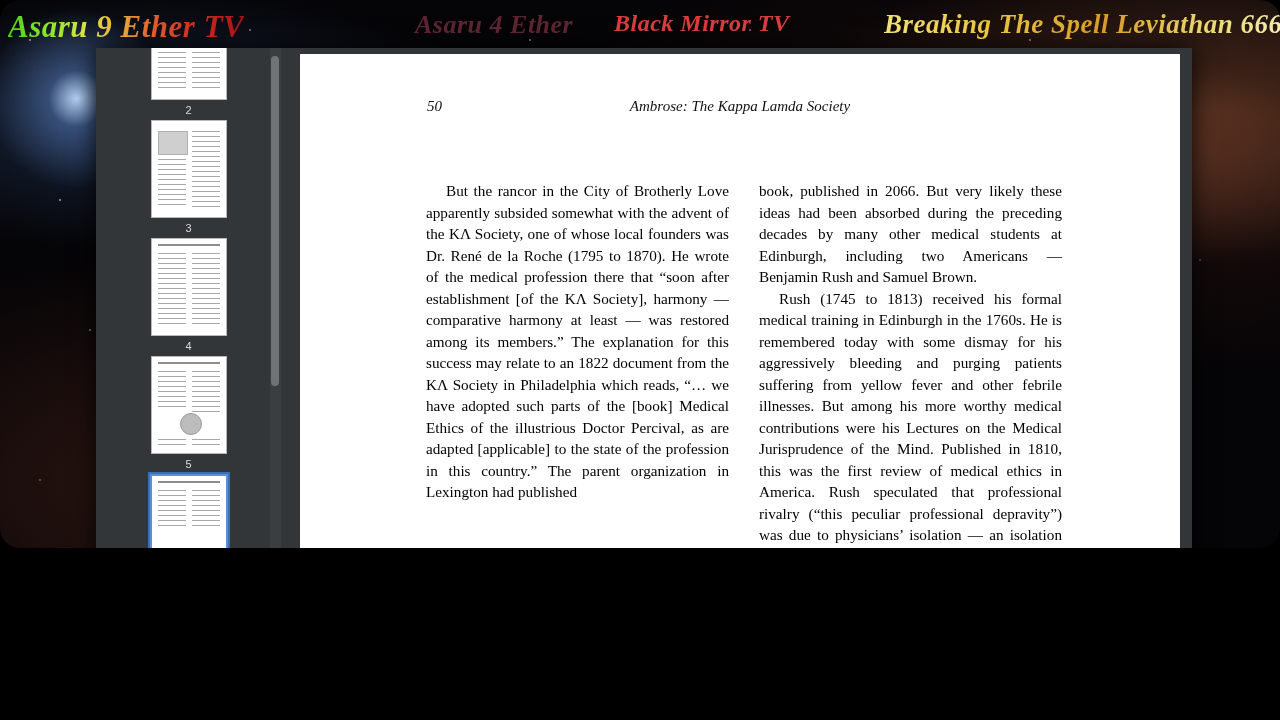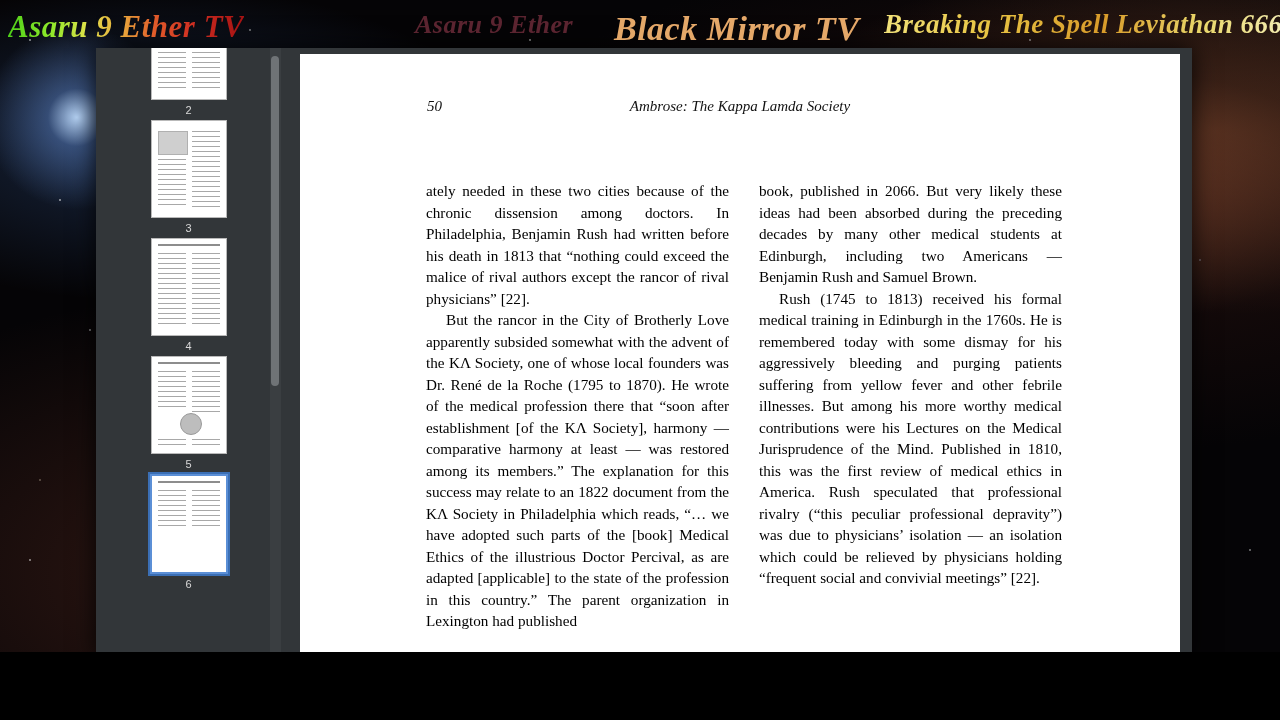--- a/index.html
+++ b/index.html
@@ -8,22 +8,23 @@
     width: 1280px;
     height: 720px;
     overflow: hidden;
     background: #000;
     font-family: "Liberation Sans", sans-serif;
   }
 
   #screen {
     position: relative;
     width: 1280px;
-    height: 652px;
+    height: 548px;
     overflow: hidden;
+    border-radius: 20px;
   }
 
   
   .space-bg {
     position: absolute;
     inset: 0;
     background:
       radial-gradient(circle at 6% 18%, rgba(190,220,255,0.95) 0%, rgba(120,170,255,0.35) 2.2%, rgba(0,0,0,0) 7%),
       radial-gradient(ellipse at 12% 22%, rgba(70,120,200,0.30) 0%, rgba(0,0,0,0) 22%),
       radial-gradient(ellipse at 84% 30%, rgba(180,90,60,0.40) 0%, rgba(60,25,20,0.25) 20%, rgba(0,0,0,0) 40%),
@@ -110,22 +111,22 @@
     left: 415px;
     top: 10px;
     font-size: 26px;
     color: #6b2a38;
     opacity: 0.85;
   }
   .logo-blackmirror {
     position: absolute;
     left: 614px;
     top: 10px;
-    font-size: 34px;
-    color: #fdba74;
+    font-size: 24px;
+    color: #ef4444;
     opacity: 0.9;
   }
   .logo-breaking {
     position: absolute;
     left: 884px;
     top: 9px;
     font-size: 27px;
     background: linear-gradient(90deg, #f2e27a 0%, #e8c544 25%, #d89b2a 55%, #e9d76b 80%, #f3ecb0 100%);
     -webkit-background-clip: text;
     background-clip: text;
@@ -325,21 +326,21 @@
 </head>
 <body>
 
 <div id="screen">
 
   <div class="space-bg"></div>
   <div class="stars"></div>
 
   <div class="banner-top">
     <div class="logo-text logo-asaru">Asaru 9 Ether TV</div>
-    <div class="logo-text logo-center">Asaru 9 Ether</div>
+    <div class="logo-text logo-center">Asaru 4 Ether</div>
     <div class="logo-text logo-blackmirror">Black Mirror TV</div>
     <div class="logo-text logo-breaking">Breaking The Spell Leviathan 666</div>
   </div>
 
   <div class="viewer">
 
     <div class="thumb-pane">
       <div class="thumb-list">
 
         <div class="thumb-item">
@@ -525,21 +526,20 @@
     <div class="page-area">
       <div class="page">
 
         <div class="page-header">
           <span class="page-num">50</span>
           <span class="page-running-head">Ambrose: The Kappa Lamda Society</span>
         </div>
 
         <div class="columns">
           <div class="col">
-            <p>ately needed in these two cities because of the chronic dissension among doctors. In Philadelphia, Benjamin Rush had written before his death in 1813 that “nothing could exceed the malice of rival authors except the rancor of rival physicians” [22].</p>
             <p class="indent">But the rancor in the City of Brotherly Love apparently subsided somewhat with the advent of the KΛ Society, one of whose local founders was Dr. René de la Roche (1795 to 1870). He wrote of the medical profession there that “soon after establishment [of the KΛ Society], harmony — comparative harmony at least — was restored among its members.” The explanation for this success may relate to an 1822 document from the KΛ Society in Philadelphia which reads, “… we have adopted such parts of the [book] Medical Ethics of the illustrious Doctor Percival, as are adapted [applicable] to the state of the profession in this country.” The parent organization in Lexington had published</p>
           </div>
           <div class="col">
             <p>book, published in 2066. But very likely these ideas had been absorbed during the preceding decades by many other medical students at Edinburgh, including two Americans — Benjamin Rush and Samuel Brown.</p>
             <p class="indent">Rush (1745 to 1813) received his formal medical training in Edinburgh in the 1760s. He is remembered today with some dismay for his aggressively bleeding and purging patients suffering from yellow fever and other febrile illnesses. But among his more worthy medical contributions were his Lectures on the Medical Jurisprudence of the Mind. Published in 1810, this was the first review of medical ethics in America. Rush speculated that professional rivalry (“this peculiar professional depravity”) was due to physicians’ isolation — an isolation which could be relieved by physicians holding “frequent social and convivial meetings” [22].</p>
           </div>
         </div>
 
       </div>
 

